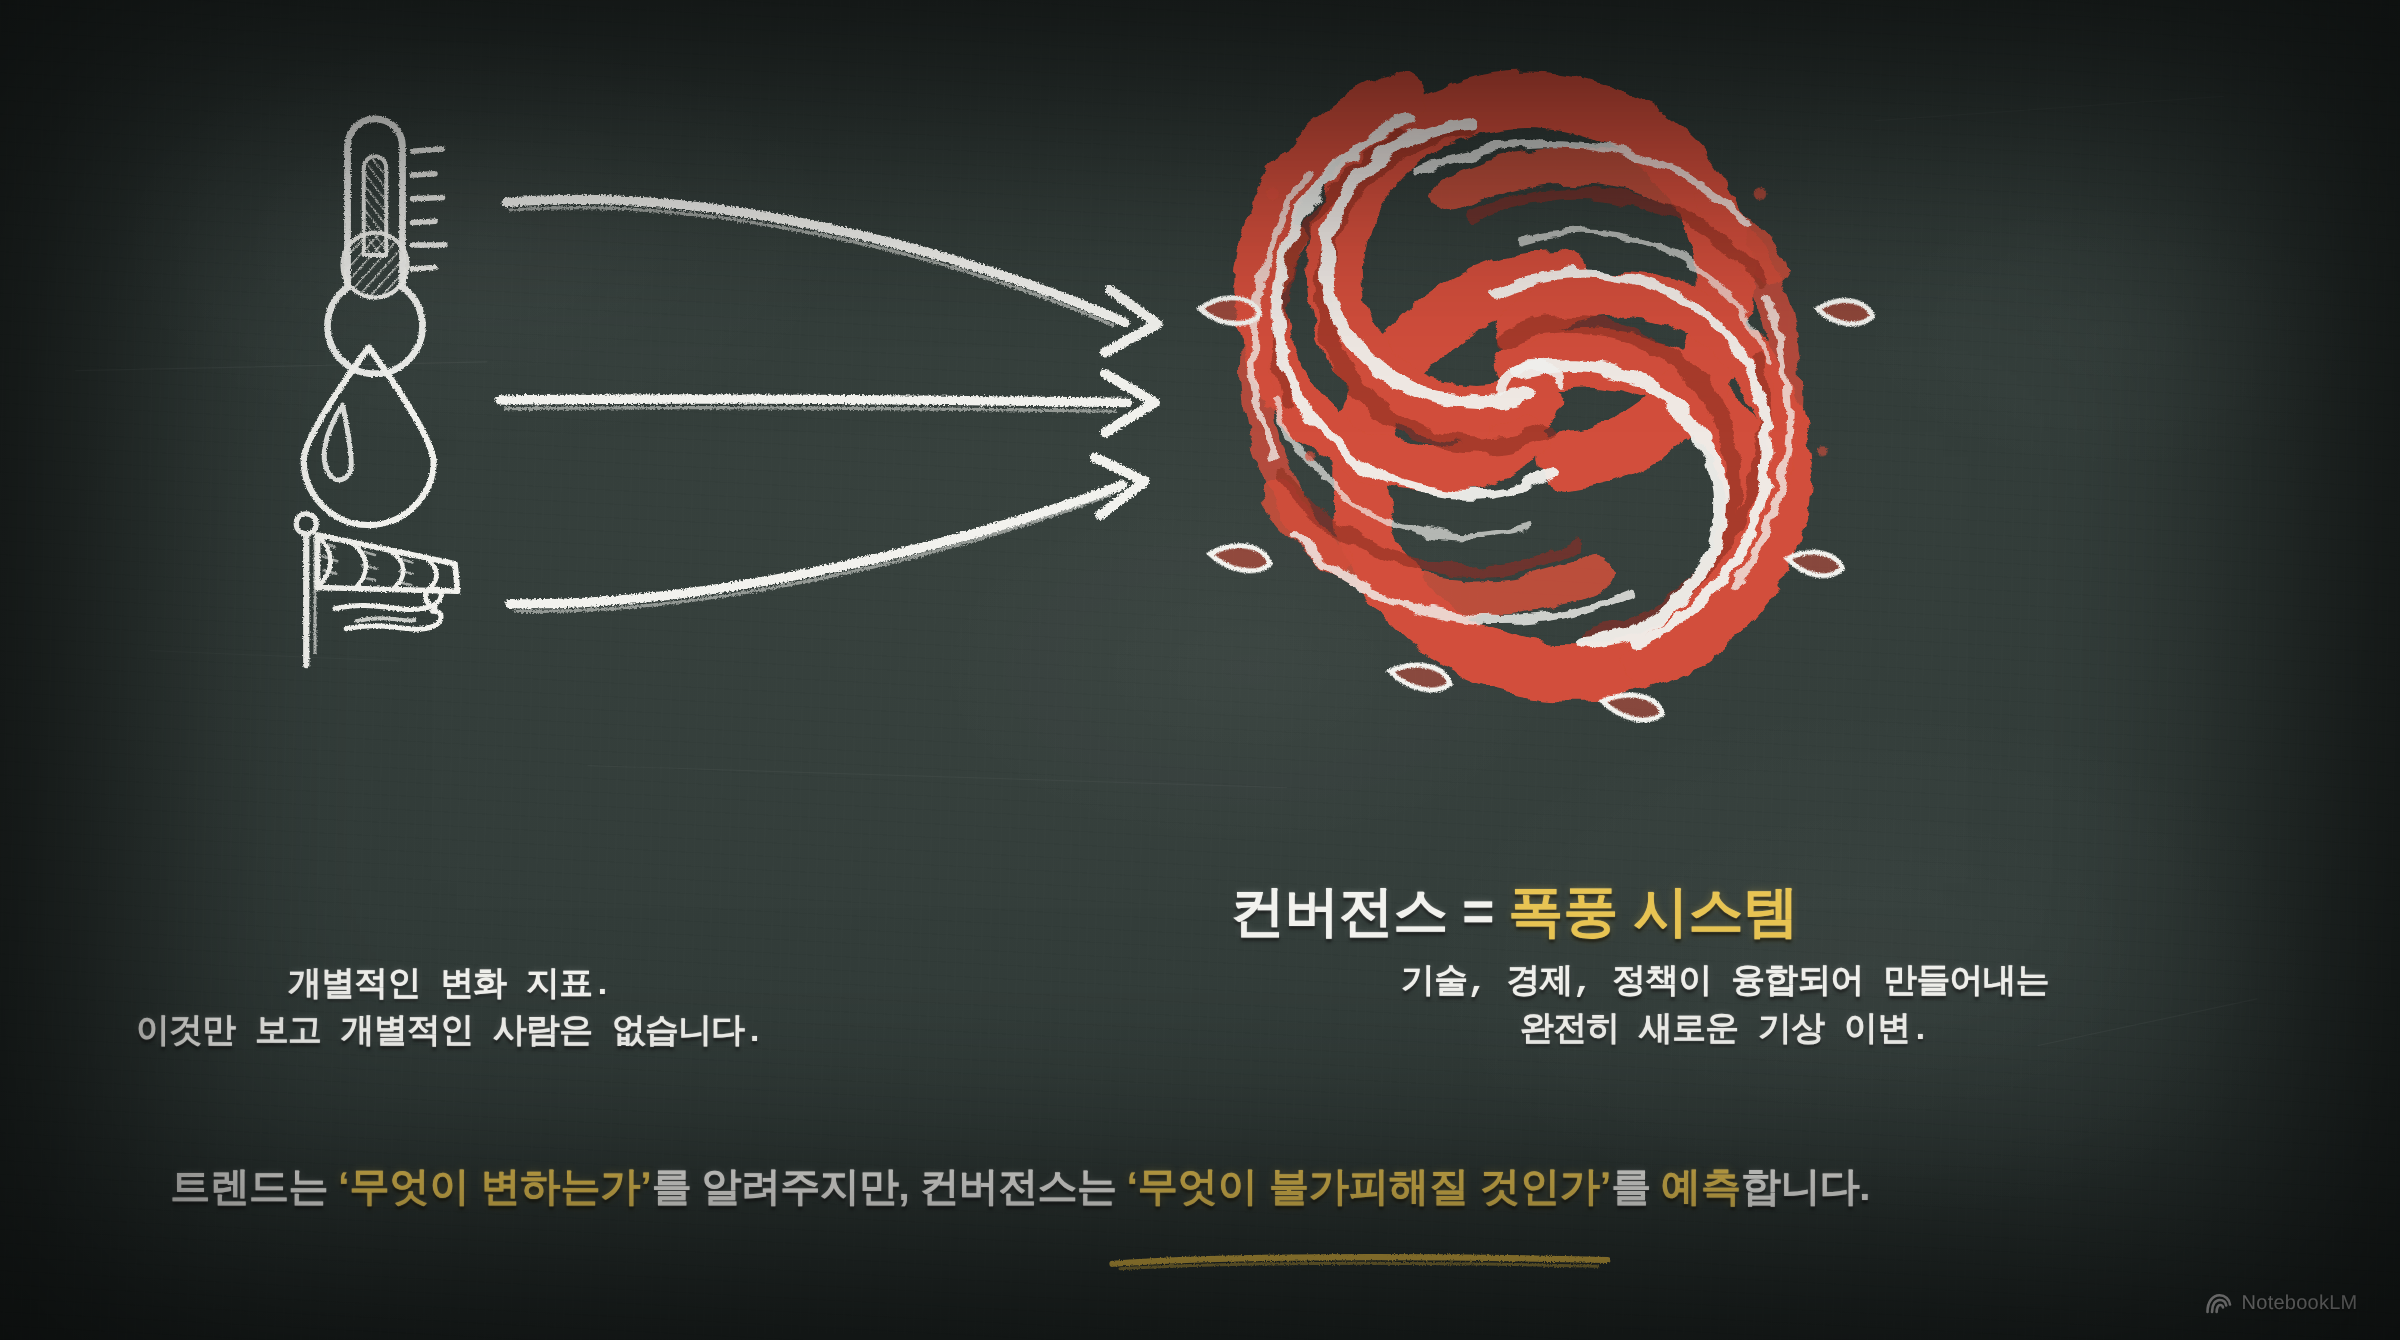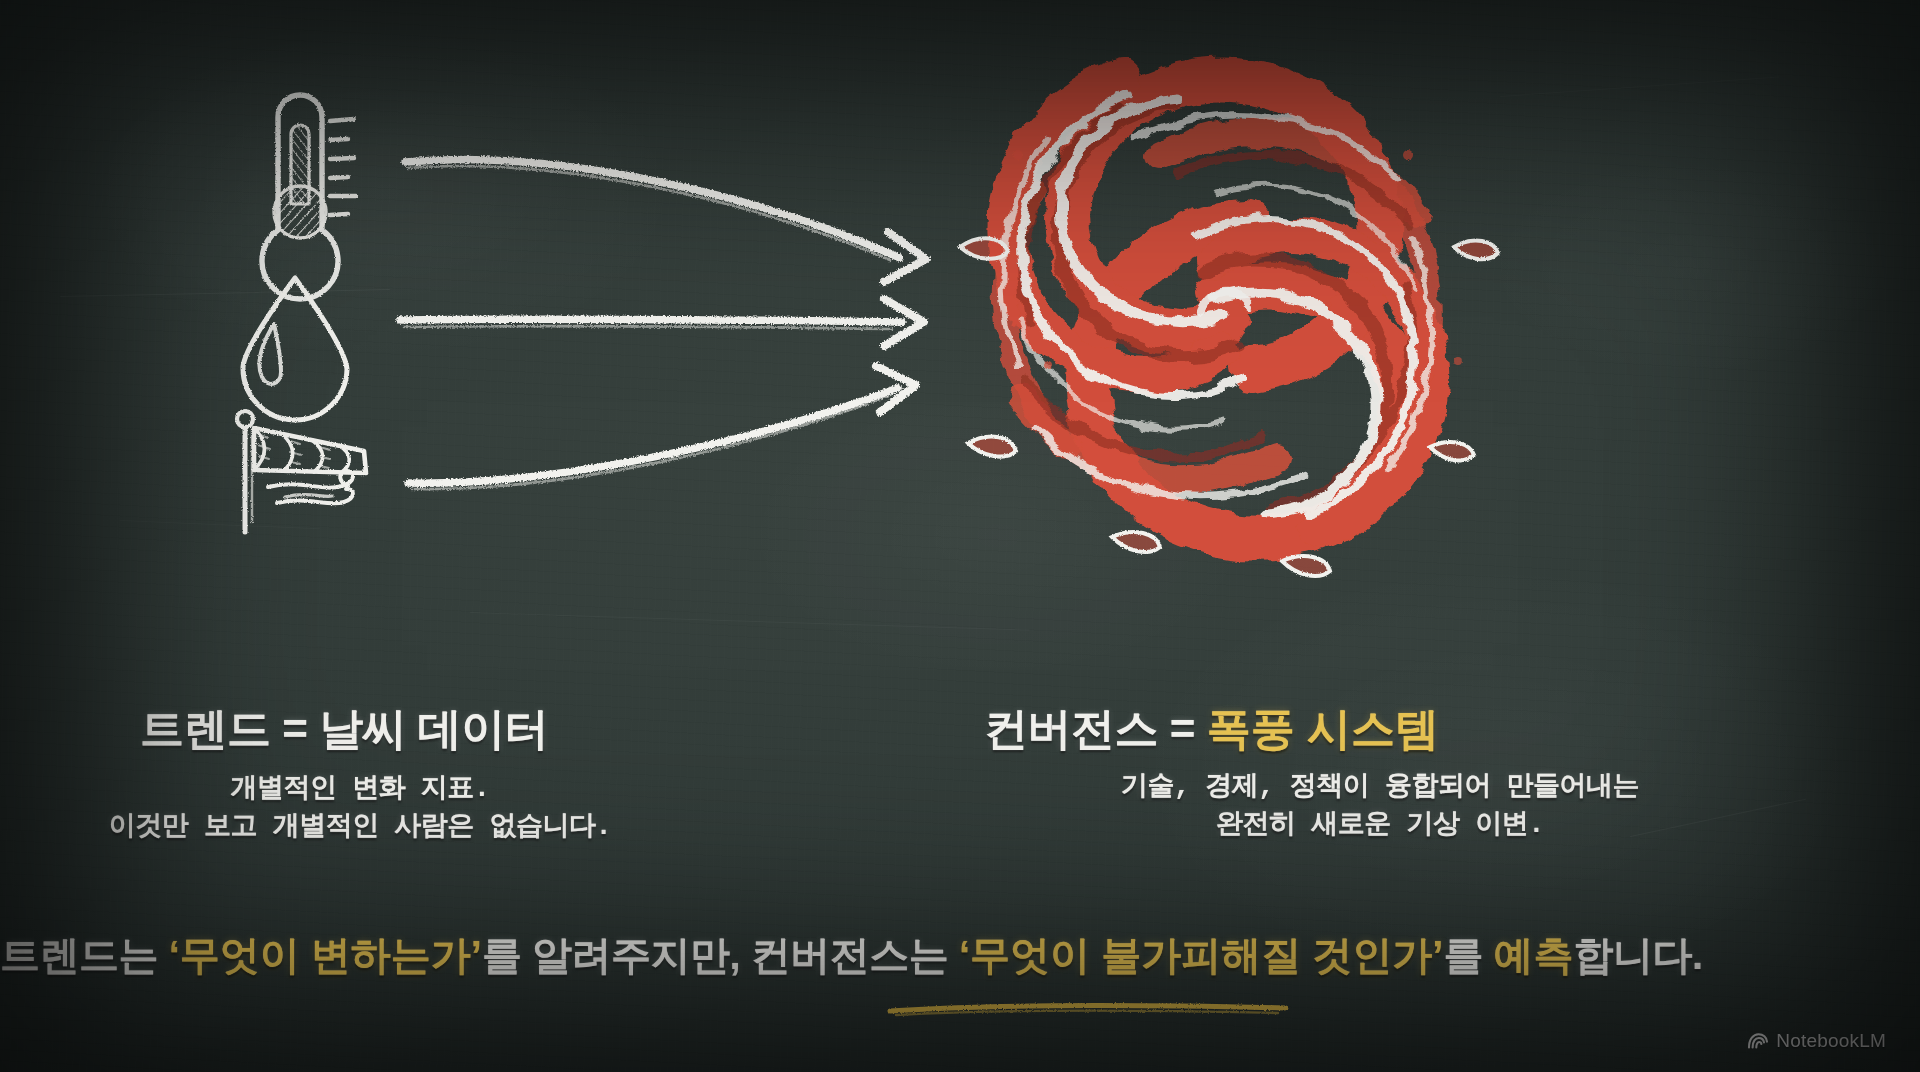--- a/index.html
+++ b/index.html
@@ -60,32 +60,32 @@
   #leftHead{left:140px;top:700px;}
   #rightHead{left:984px;top:700px;}
   .sub{
     position:absolute;
     font-size:27px;font-weight:700;line-height:1.42;text-align:center;white-space:nowrap;font-family:Liberation Mono, monospace;
   }
   #leftSub{left:0;top:770px;width:720px;}
   #rightSub{left:1000px;top:768px;width:760px;}
   #banner{
     position:absolute;left:0;top:928px;width:1632px;text-align:center;
-    font-size:40px;font-weight:700;white-space:nowrap;
+    font-size:32px;font-weight:700;white-space:nowrap;
   }
   
   #uline{
     position:absolute;left:886px;top:1002px;width:404px;height:16px;pointer-events:none;
   }
 
   
   #wm{
     position:absolute;right:34px;bottom:20px;
     display:flex;align-items:center;gap:7px;
-    color:rgba(255,255,255,.82);font-size:19px;letter-spacing:.2px;
+    color:rgba(255,255,255,.82);font-size:16px;letter-spacing:.2px;
     text-shadow:0 1px 2px rgba(0,0,0,.6);
   }
   #wm svg{display:block;}
 
   
   svg.art{position:absolute;left:0;top:0;width:1920px;height:1072px;overflow:visible;pointer-events:none;}
 </style>
 </head>
 <body>
 
@@ -250,21 +250,20 @@
         <path d="M236 -58 C 256 -70 276 -64 280 -52 C 270 -42 250 -44 236 -58 z" stroke="#f2f2ee" stroke-width="4" fill="#d9503c" fill-opacity=".55"></path>
         <path d="M212 142 C 232 132 252 138 256 150 C 244 160 226 156 212 142 z" stroke="#f2f2ee" stroke-width="4" fill="#d9503c" fill-opacity=".5"></path>
         <circle cx="-200" cy="-150" r="5" fill="#d9503c" stroke="none" opacity=".75"></circle>
         <circle cx="-170" cy="60" r="4" fill="#d9503c" stroke="none" opacity=".7"></circle>
         <circle cx="190" cy="-150" r="5" fill="#d9503c" stroke="none" opacity=".7"></circle>
         <circle cx="240" cy="56" r="4" fill="#d9503c" stroke="none" opacity=".6"></circle>
       </g>
     </g>
   </svg>
 
-  <div id="leftHead" class="chalk">트렌드 = 날씨 데이터</div>
 
   <div id="leftSub" class="sub chalk">
     <div>개별적인 변화 지표.</div>
     <div>이것만 보고 개별적인 사람은 없습니다.</div>
   </div>
 
   <div id="rightHead">
     <span class="chalk">컨버전스 = </span><span class="gold">폭풍 시스템</span>
   </div>
 

